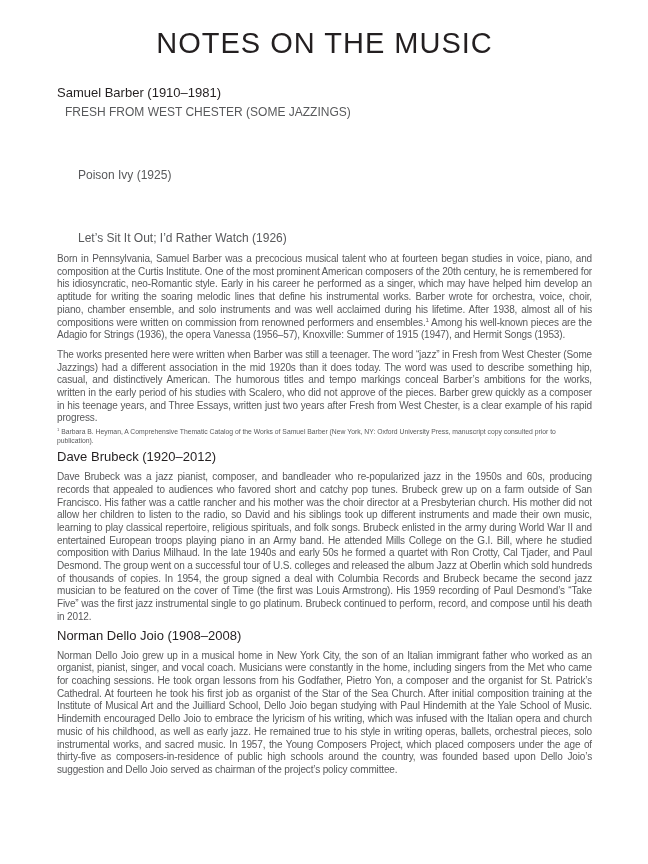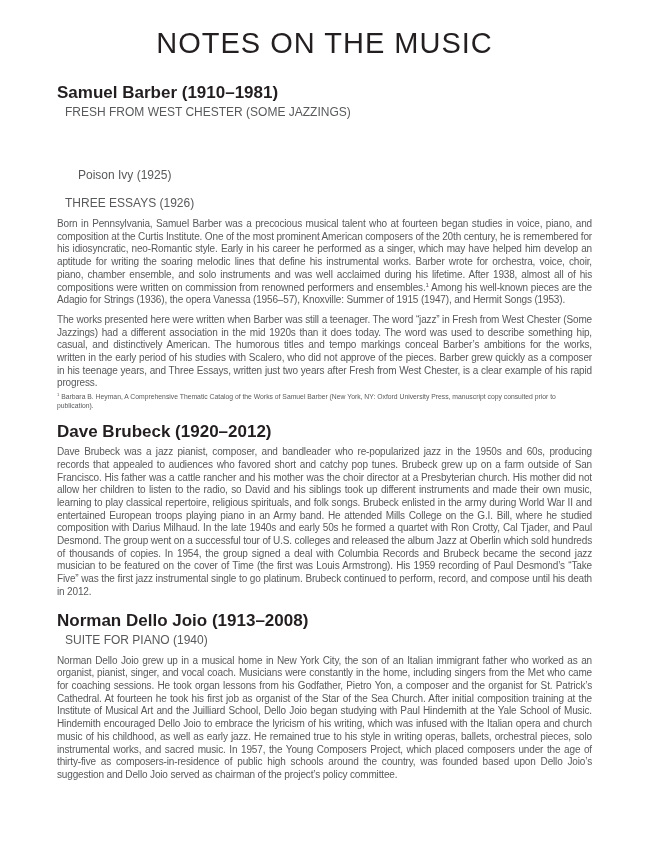--- a/index.html
+++ b/index.html
@@ -17,26 +17,26 @@
   }
   .title {
     font-size: 29px;
     font-weight: 500;
     letter-spacing: 1px;
     color: #231f20;
     text-align: center;
     line-height: 33px;
     margin-bottom: 25px;
   }
-  .section { margin-top: 14px; }
+  .section { margin-top: 4px; }
   .section.first { margin-top: 0; }
   .composer {
-    font-size: 17px;
+    font-size: 13px;
     line-height: 15px;
-    font-weight: 700;
+    font-weight: 400;
     color: #231f20;
     margin-bottom: 4px;
   }
   .work {
     font-size: 12px;
     line-height: 16px;
     color: #58595b;
   }
   .indent-1 { padding-left: 8px; }
   .indent-2 { padding-left: 21px; margin-top: 47px; }
@@ -63,30 +63,29 @@
 <body>
 
 <div class="page">
 
   <h1 class="title">NOTES ON THE MUSIC</h1>
 
   <section class="section first">
     <h2 class="composer">Samuel Barber (1910–1981)</h2>
     <div class="work indent-1"><span>FRESH FROM WEST CHESTER (SOME JAZZINGS)</span></div>
     <div class="work indent-2"><span>Poison Ivy (1925)</span></div>
-    <div class="work indent-1 gap-above"><span>THREE ESSAYS (1926)</span></div>
+    <div class="work indent-2"><span>Let’s Sit It Out; I’d Rather Watch (1926)</span></div>
     <p class="body"><span>Born in Pennsylvania, Samuel Barber was a precocious musical talent who at fourteen began studies in voice, piano, and composition at the Curtis Institute. One of the most prominent American composers of the 20th century, he is remembered for his idiosyncratic, neo-Romantic style. Early in his career he performed as a singer, which may have helped him develop an aptitude for writing the soaring melodic lines that define his instrumental works. Barber wrote for orchestra, voice, choir, piano, chamber ensemble, and solo instruments and was well acclaimed during his lifetime. After 1938, almost all of his compositions were written on commission from renowned performers and ensembles.</span><sup>1</sup><span> Among his well-known pieces are the </span><span class="i">Adagio for Strings</span><span> (1936), the opera </span><span class="i">Vanessa</span><span> (1956–57), </span><span class="i">Knoxville: Summer of 1915</span><span> (1947), and </span><span class="i">Hermit Songs</span><span> (1953).</span></p>
     <p class="body"><span>The works presented here were written when Barber was still a teenager. The word “jazz” in </span><span class="i">Fresh from West Chester (Some Jazzings)</span><span> had a different association in the mid 1920s than it does today. The word was used to describe something hip, casual, and distinctively American. The humorous titles and tempo markings conceal Barber’s ambitions for the works, written in the early period of his studies with Scalero, who did not approve of the pieces. Barber grew quickly as a composer in his teenage years, and </span><span class="i">Three Essays</span><span>, written just two years after </span><span class="i">Fresh from West Chester</span><span>, is a clear example of his rapid progress.</span></p>
     <p class="footnote"><sup>1</sup><span> Barbara B. Heyman, </span><span class="i">A Comprehensive Thematic Catalog of the Works of Samuel Barber</span><span> (New York, NY: Oxford University Press, manuscript copy consulted prior to publication).</span></p>
   </section>
 
   <section class="section">
     <h2 class="composer">Dave Brubeck (1920–2012)</h2>
     <p class="body"><span>Dave Brubeck was a jazz pianist, composer, and bandleader who re-popularized jazz in the 1950s and 60s, producing records that appealed to audiences who favored short and catchy pop tunes. Brubeck grew up on a farm outside of San Francisco. His father was a cattle rancher and his mother was the choir director at a Presbyterian church. His mother did not allow her children to listen to the radio, so David and his siblings took up different instruments and made their own music, learning to play classical repertoire, religious spirituals, and folk songs. Brubeck enlisted in the army during World War II and entertained European troops playing piano in an Army band. He attended Mills College on the G.I. Bill, where he studied composition with Darius Milhaud. In the late 1940s and early 50s he formed a quartet with Ron Crotty, Cal Tjader, and Paul Desmond. The group went on a successful tour of U.S. colleges and released the album </span><span class="i">Jazz at Oberlin</span><span> which sold hundreds of thousands of copies. In 1954, the group signed a deal with Columbia Records and Brubeck became the second jazz musician to be featured on the cover of Time (the first was Louis Armstrong). His 1959 recording of Paul Desmond’s “Take Five” was the first jazz instrumental single to go platinum. Brubeck continued to perform, record, and compose until his death in 2012.</span></p>
   </section>
 
   <section class="section">
-    <h2 class="composer">Norman Dello Joio (1913–2008)</h2>
-    <div class="work indent-1"><span>SUITE FOR PIANO (1940)</span></div>
+    <h2 class="composer">Norman Dello Joio (1908–2008)</h2>
     <p class="body"><span>Norman Dello Joio grew up in a musical home in New York City, the son of an Italian immigrant father who worked as an organist, pianist, singer, and vocal coach. Musicians were constantly in the home, including singers from the Met who came for coaching sessions. He took organ lessons from his Godfather, Pietro Yon, a composer and the organist for St. Patrick’s Cathedral. At fourteen he took his first job as organist of the Star of the Sea Church. After initial composition training at the Institute of Musical Art and the Juilliard School, Dello Joio began studying with Paul Hindemith at the Yale School of Music. Hindemith encouraged Dello Joio to embrace the lyricism of his writing, which was infused with the Italian opera and church music of his childhood, as well as early jazz. He remained true to his style in writing operas, ballets, orchestral pieces, solo instrumental works, and sacred music. In 1957, the Young Composers Project, which placed composers under the age of thirty-five as composers-in-residence of public high schools around the country, was founded based upon Dello Joio’s suggestion and Dello Joio served as chairman of the project’s policy committee.</span></p>
   </section>
 
 </div>
 
 </body></html>

